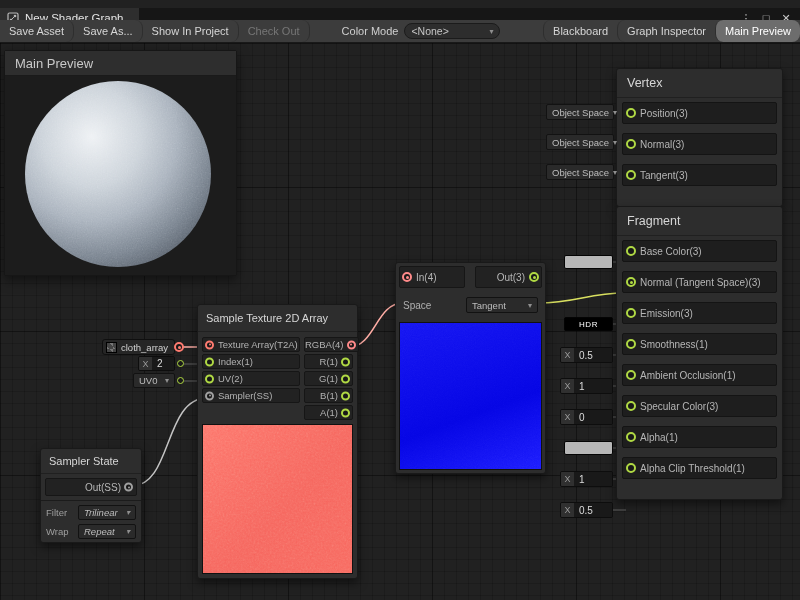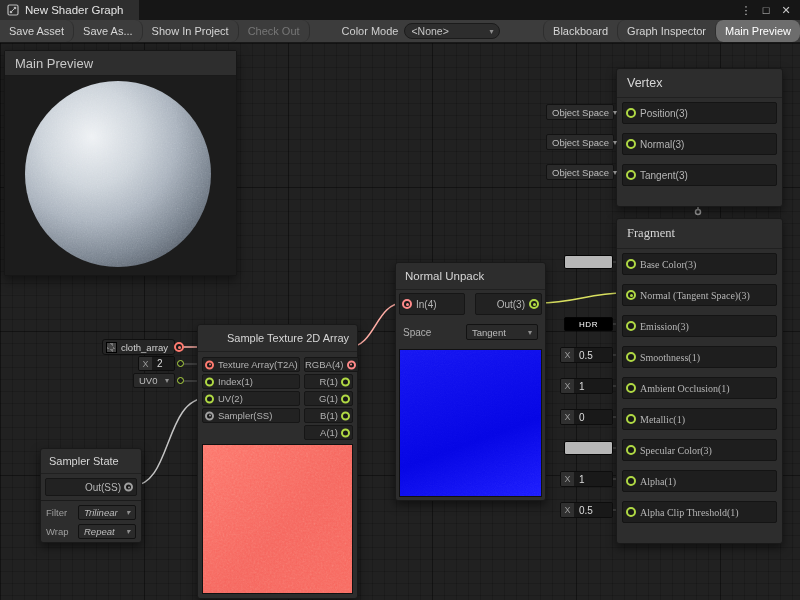--- a/index.html
+++ b/index.html
@@ -7,21 +7,21 @@
   :root{
     --vector-port:#b0d944; --vector-wire:#d9e060;
     --vec4-port:#ff8a8a;
     --texture-port:#ff7b70; --texture-wire:#ffada5;
     --sampler-port:#a0a0a0; --sampler-wire:#c4c4c4;
   }
   .stage { position:relative; width:800px; height:600px; overflow:hidden;
            background:#212121; outline:1px solid #050505; color:#ccc; }
 
   
-  .titlebar { position:absolute; top:0; left:0; right:0; height:20px; background:#161616;
+  .titlebar { position:absolute; top:8px; left:0; right:0; height:20px; background:#161616;
               display:flex; align-items:stretch; z-index:10; }
   .tab { display:flex; align-items:center; gap:6px; padding:0 16px 0 7px; background:#2e2e2e;
          font-size:11.5px; color:#e4e4e4; cursor:pointer; }
   .win-controls { margin-left:auto; display:flex; align-items:center; padding-right:4px; }
   .win-btn { width:20px; text-align:center; font-size:11px; color:#c9c9c9; cursor:pointer; line-height:20px; }
 
   
   .toolbar { position:absolute; top:20px; left:0; right:0; height:23px; background:#3c3c3c;
              border-bottom:1px solid #191919; display:flex; align-items:stretch;
              font-size:11px; color:#d6d6d6; z-index:10; }
@@ -101,21 +101,21 @@
                    border:1px solid #161616; border-radius:2px; z-index:3; box-shadow:0 4px 12px rgba(0,0,0,.5); }
   .preview-panel .hd { height:25px; line-height:25px; padding:0 10px; font-size:13px; color:#c9c9c9;
                        background:#2e2e2e; border-bottom:1px solid #1a1a1a; }
   .preview-panel .bd { position:relative; height:199px; background:#1c1c1c; overflow:hidden; }
   .sphere { position:absolute; left:20px; top:5px; width:186px; height:186px; border-radius:50%; overflow:hidden;
             background:radial-gradient(circle at 36% 30%, #eef1f4 0%, #ccd3da 28%, #a9b2bd 48%, #7a8490 68%, #4d5560 86%, #343b44 100%);
             cursor:grab; }
   .grain { position:absolute; inset:0; width:100%; height:100%; mix-blend-mode:soft-light; opacity:.55; pointer-events:none; }
 
   
-  .sample-node { left:197px; top:324px; width:161px;text-align:right; }
+  .sample-node { left:197px; top:304px; width:161px; }
   .sample-node .node-title { font-size:11px; padding:7px 8px; }
   .st-rows { padding:5px 4px 0 4px; display:flex; flex-direction:column; gap:2px; }
   .st-row { display:flex; gap:4px; height:15px; }
   .in-slot { position:relative; flex:0 0 98px; display:flex; align-items:center; padding-left:15px;
              background:#222; border:1px solid #161616; border-radius:2px; font-size:9.5px; color:#b2b2b2; white-space:nowrap; }
   .out-slot { position:relative; flex:1; display:flex; align-items:center; justify-content:flex-end;
               padding-right:14px; background:#222; border:1px solid #161616; border-radius:2px;
               font-size:9.5px; color:#b2b2b2; }
   .in-slot .port { left:2px; width:9px; height:9px; }
   .out-slot .port { right:2px; width:9px; height:9px; }
@@ -246,21 +246,21 @@
   </div>
   <div class="dropdown" style="left:546px; top:134px; width:68px; height:16px;">
     <span>Object Space</span>
     <span class="caret">▾</span>
   </div>
   <div class="dropdown" style="left:546px; top:164px; width:68px; height:16px;">
     <span>Object Space</span>
     <span class="caret">▾</span>
   </div>
 
-  <div class="node stack-node" style="left:616px; top:218px;font-family:Liberation Serif, serif;">
+  <div class="node stack-node" style="left:616px; top:206px;">
     <div class="node-title">Fragment</div>
     <div class="stack-rows">
       <div class="slot">
         <span class="port p-vec"></span>
         <span>Base Color(3)</span>
       </div>
       <div class="slot">
         <span class="port p-vec connected"></span>
         <span>Normal (Tangent Space)(3)</span>
       </div>
@@ -268,24 +268,20 @@
         <span class="port p-vec"></span>
         <span>Emission(3)</span>
       </div>
       <div class="slot">
         <span class="port p-vec"></span>
         <span>Smoothness(1)</span>
       </div>
       <div class="slot">
         <span class="port p-vec"></span>
         <span>Ambient Occlusion(1)</span>
-      </div>
-      <div class="slot">
-        <span class="port p-vec"></span>
-        <span>Metallic(1)</span>
       </div>
       <div class="slot">
         <span class="port p-vec"></span>
         <span>Specular Color(3)</span>
       </div>
       <div class="slot">
         <span class="port p-vec"></span>
         <span>Alpha(1)</span>
       </div>
       <div class="slot">
@@ -394,21 +390,20 @@
   </div>
   <span class="mini-dot" style="left:177px; top:360px;"></span>
 
   <div class="dropdown" style="left:133px; top:373px; width:42px; height:15px;">
     <span>UV0</span>
     <span class="caret">▾</span>
   </div>
   <span class="mini-dot" style="left:177px; top:377px;"></span>
 
   <div class="node unpack-node">
-    <div class="node-title">Normal Unpack</div>
     <div class="up-ports">
       <div class="up-in">
         <span>In(4)</span>
       </div>
       <div class="up-out">
         <span>Out(3)</span>
       </div>
       <span class="port p-v4 connected inp"></span>
       <span class="port p-vec connected outp"></span>
     </div>

